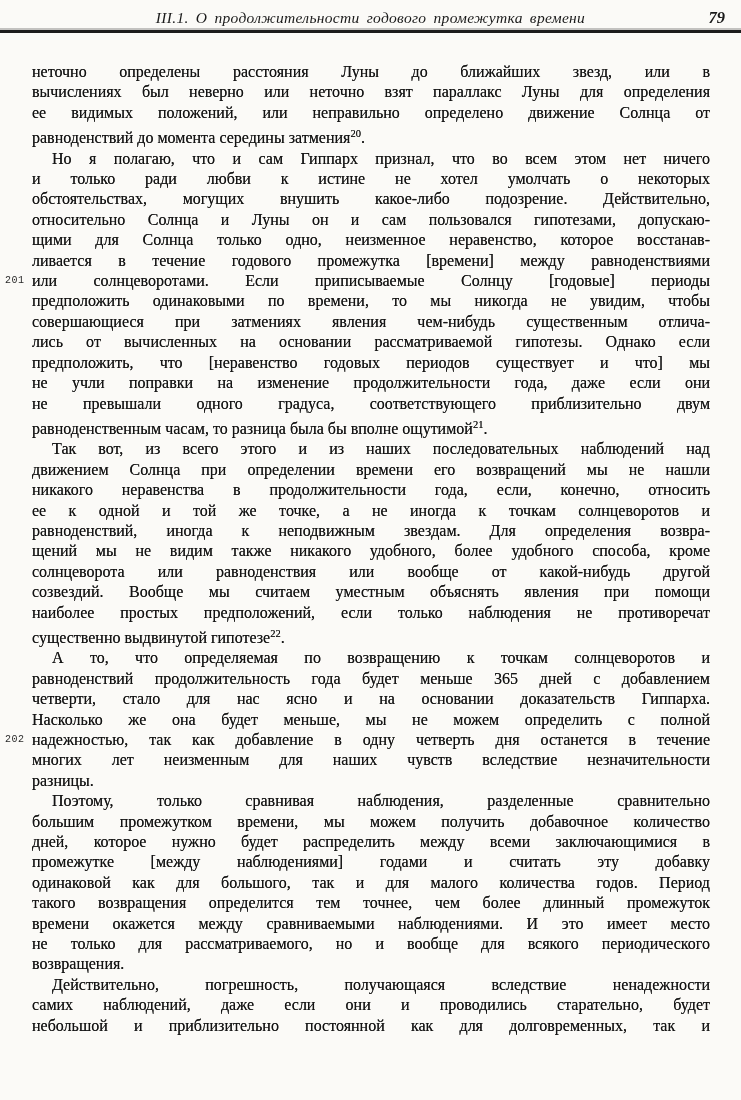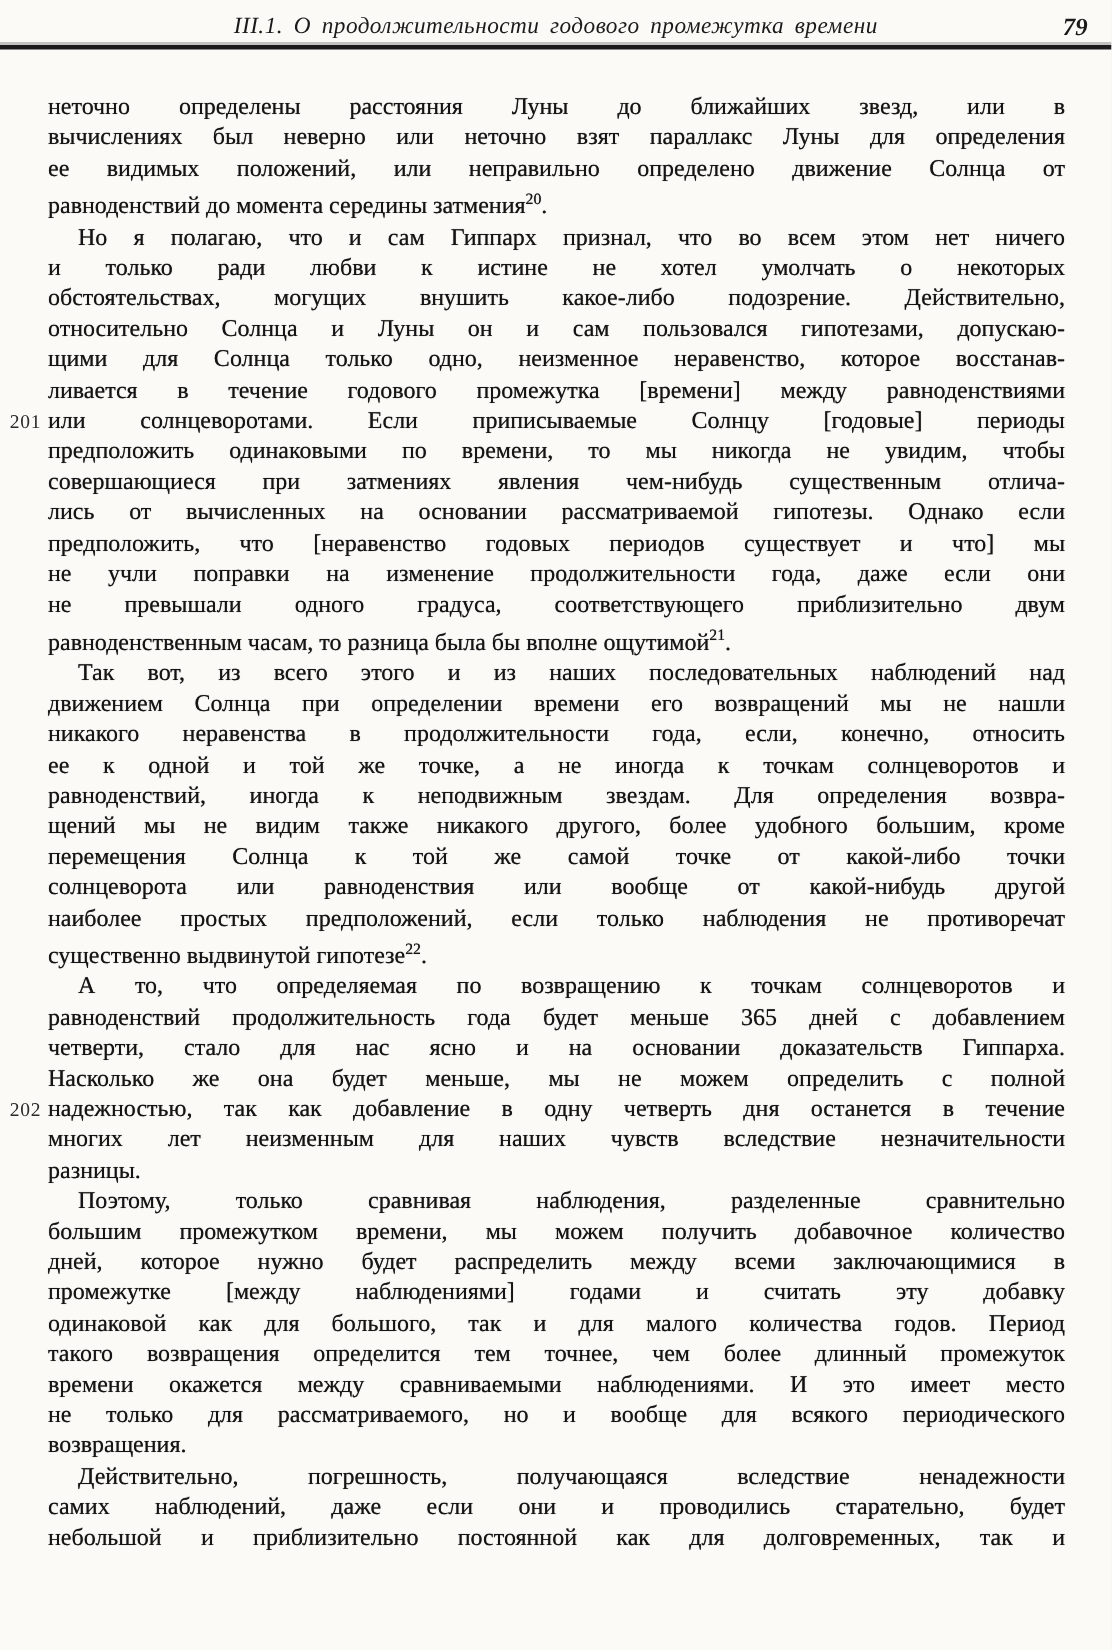--- a/index.html
+++ b/index.html
@@ -61,26 +61,27 @@
   .line.has-sup { margin-top: 5px; }
   sup {
     font-size: 10.5px;
     line-height: 0;
     vertical-align: super;
   }
   .margin-note {
     position: absolute;
     left: -27px;
     width: 24px;
-    font-size: 13px;
+    font-size: 10px;
     line-height: 14px;
     letter-spacing: 0.5px;
     color: #2a2a2a;
-    text-align: center;
+    text-align: left;
     text-shadow: none;
+    font-family: Liberation Mono, monospace;
   }
 </style>
 </head>
 <body>
 
 <div class="page">
   <header class="page-header">
     <div class="running-title">III.1. О продолжительности годового промежутка времени</div>
     <div class="page-number">79</div>
   </header>
@@ -104,23 +105,23 @@
       <div class="line"><span>лись от вычисленных на основании рассматриваемой гипотезы. Однако если</span></div>
       <div class="line"><span>предположить, что [неравенство годовых периодов существует и что] мы</span></div>
       <div class="line"><span>не учли поправки на изменение продолжительности года, даже если они</span></div>
       <div class="line"><span>не превышали одного градуса, соответствующего приблизительно двум</span></div>
       <div class="line has-sup no-just"><span>равноденственным часам, то разница была бы вполне ощутимой</span><sup>21</sup><span>.</span></div>
       <div class="line indent"><span>Так вот, из всего этого и из наших последовательных наблюдений над</span></div>
       <div class="line"><span>движением Солнца при определении времени его возвращений мы не нашли</span></div>
       <div class="line"><span>никакого неравенства в продолжительности года, если, конечно, относить</span></div>
       <div class="line"><span>ее к одной и той же точке, а не иногда к точкам солнцеворотов и</span></div>
       <div class="line"><span>равноденствий, иногда к неподвижным звездам. Для определения возвра-</span></div>
-      <div class="line"><span>щений мы не видим также никакого другого, более удобного большим, кроме</span></div>
-      <div class="line"><span>перемещения Солнца к той же самой точке от какой-либо точки</span></div>
+      <div class="line"><span>щений мы не видим также никакого удобного, более удобного способа, кроме</span></div>
       <div class="line"><span>солнцеворота или равноденствия или вообще от какой-нибудь другой</span></div>
+      <div class="line"><span>созвездий. Вообще мы считаем уместным объяснять явления при помощи</span></div>
       <div class="line"><span>наиболее простых предположений, если только наблюдения не противоречат</span></div>
       <div class="line has-sup no-just"><span>существенно выдвинутой гипотезе</span><sup>22</sup><span>.</span></div>
       <div class="line indent"><span>А то, что определяемая по возвращению к точкам солнцеворотов и</span></div>
       <div class="line"><span>равноденствий продолжительность года будет меньше 365 дней с добавлением</span></div>
       <div class="line"><span>четверти, стало для нас ясно и на основании доказательств Гиппарха.</span></div>
       <div class="line"><span>Насколько же она будет меньше, мы не можем определить с полной</span></div>
       <div class="line"><span>надежностью, так как добавление в одну четверть дня останется в течение</span></div>
       <div class="line"><span>многих лет неизменным для наших чувств вследствие незначительности</span></div>
       <div class="line no-just"><span>разницы.</span></div>
       <div class="line indent"><span>Поэтому, только сравнивая наблюдения, разделенные сравнительно</span></div>

